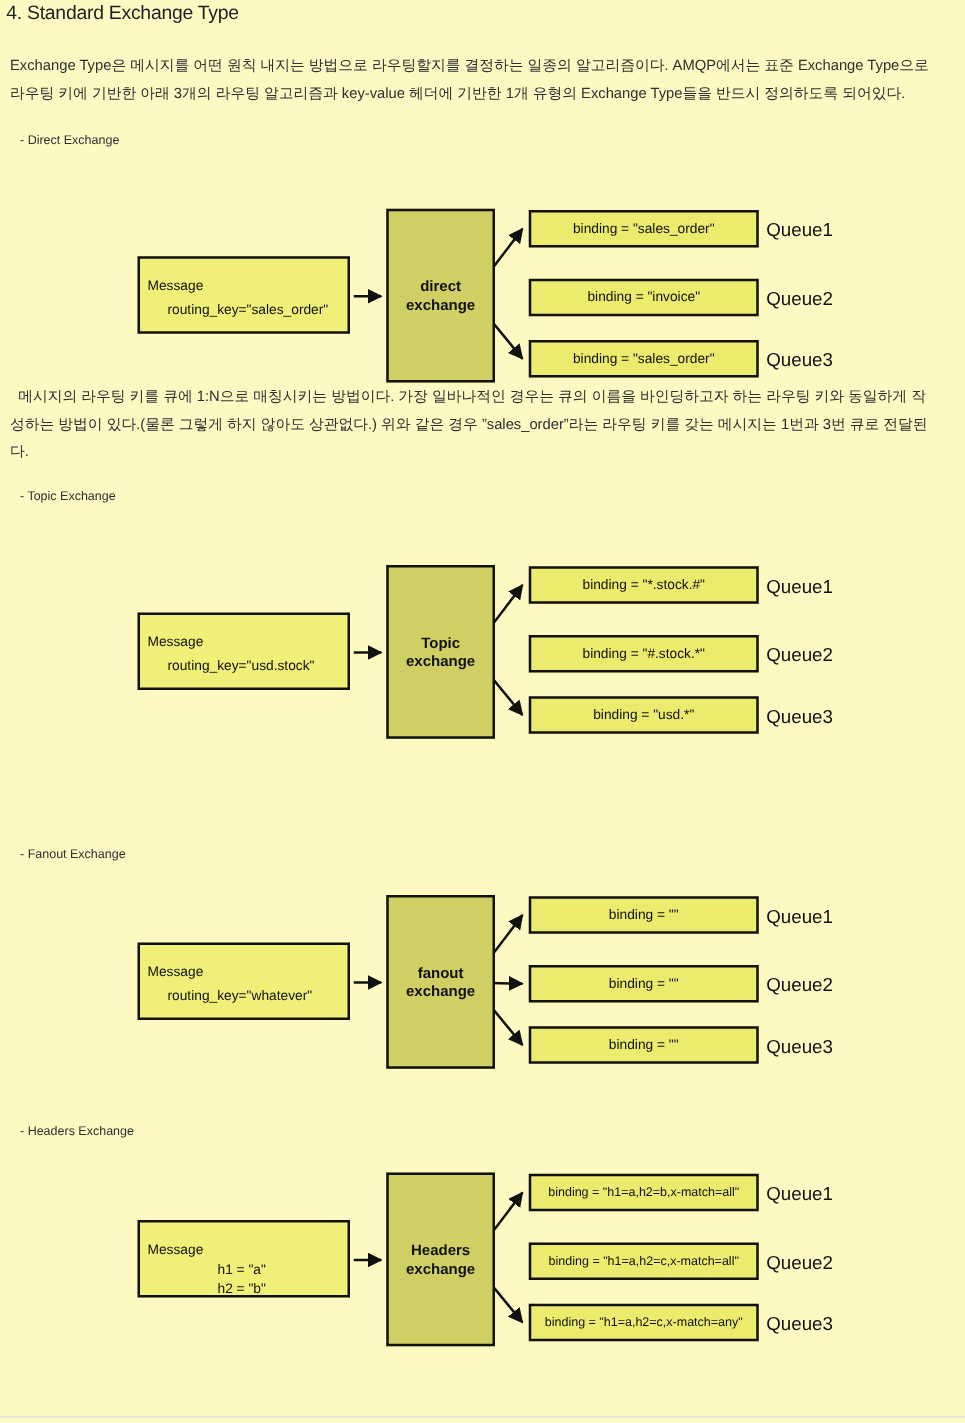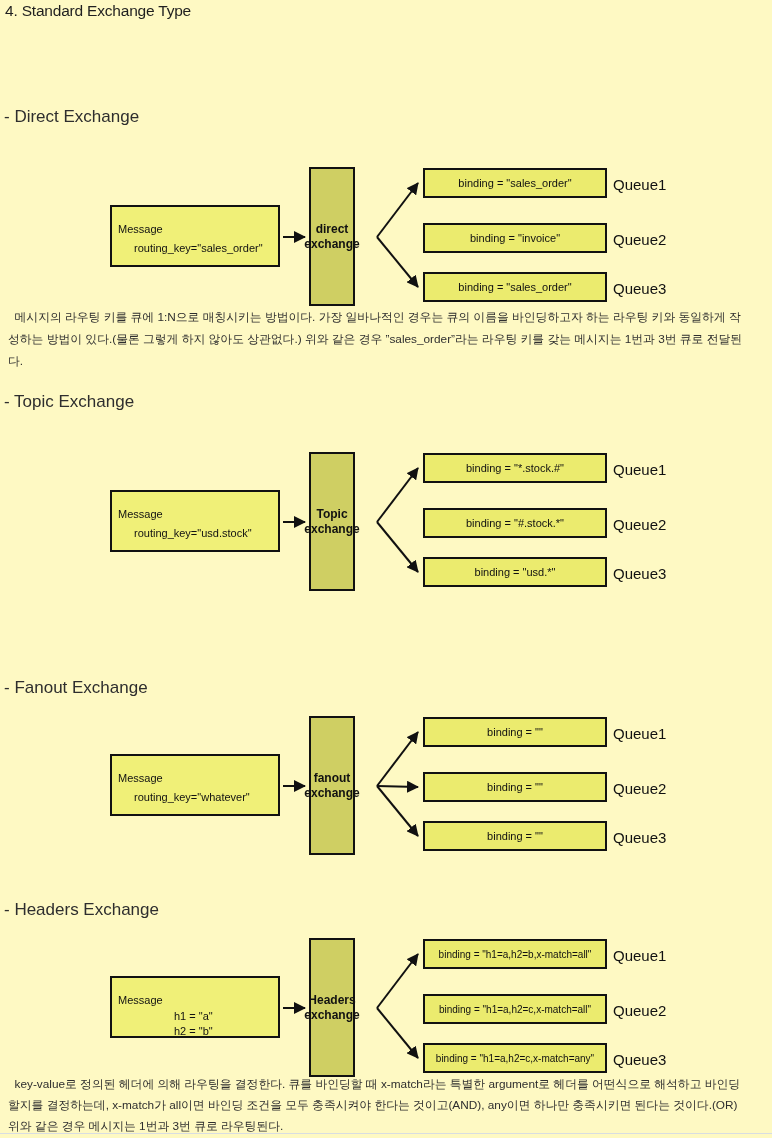--- a/index.html
+++ b/index.html
@@ -5,21 +5,21 @@
   html,body { margin:0; padding:0; background:#fff; }
   body { width:772px; height:1138px; overflow:hidden;
          font-family:"Liberation Sans","DejaVu Sans",sans-serif; color:#2e2e2e; }
   #page { position:relative; width:772px; height:1138px; background:#fef9c3;padding-left:24px; }
 
   .h1 { position:absolute; left:5px; top:2px; font-size:15.5px; font-weight:500;
         color:#1f1f1f; letter-spacing:-0.2px; }
 
   .para { position:absolute; left:8px; font-size:11.8px; line-height:22px;
           white-space:pre; color:#2e2e2e; }
-  .label { position:absolute; left:4px; font-size:17px; color:#2e2e2e; white-space:pre; }
+  .label { position:absolute; left:16px; font-size:10px; color:#2e2e2e; white-space:pre; }
 
   #intro  { top:41px; }
   #label0 { top:107px; }
   #label1 { top:392px; }
   #label2 { top:678px; }
   #label3 { top:900px; }
   #desc0  { top:306px; }
   #desc1  { top:593px; }
   #desc2  { top:858px; }
   #desc3  { top:1074px; line-height:21px; }
@@ -32,21 +32,21 @@
 
   .diagram svg.arrows { position:absolute; left:0; top:0; width:772px; height:139px; }
 
   .msg { position:absolute; left:110px; top:38px; width:170px; height:62px;
          background:#f0f078; border:2px solid #111; box-sizing:border-box;
          font-size:11px; color:#111; }
   .msg-title { margin:16px 0 0 6px; }
   .msg-body  { margin:6px 0 0 22px; white-space:pre-line; line-height:15px; }
   #diag3 .msg-body { margin-left:62px; margin-top:3px; }
 
-  .exch { position:absolute; left:309px; top:0; width:46px; height:139px;
+  .exch { position:absolute; left:309px; top:0; width:87px; height:139px;
           background:#cfcf63; border:2px solid #111; box-sizing:border-box;
           display:flex; align-items:center; justify-content:center; text-align:center;
           font-weight:bold; font-size:12px; color:#111; }
   .exch span { white-space:pre-line; line-height:1.25; }
 
   .bind { position:absolute; left:423px; width:184px; height:30px;
           background:#ebeb6e; border:2px solid #111; box-sizing:border-box;
           display:flex; align-items:center; justify-content:center;
           font-size:11px; color:#111; }
   .b0 { top:1px; } .b1 { top:56px; } .b2 { top:105px; }
@@ -57,20 +57,22 @@
 
   .bottom-rule { position:absolute; left:0; top:1133px; width:772px; height:0;
                  border-top:1px solid #d8dde2; }
 </style>
 </head>
 <body>
 
 <div id="page">
 
   <div class="h1">4. Standard Exchange Type</div>
+  <div class="para" id="intro">Exchange Type은 메시지를 어떤 원칙 내지는 방법으로 라우팅할지를 결정하는 일종의 알고리즘이다. AMQP에서는 표준 Exchange Type으로
+라우팅 키에 기반한 아래 3개의 라우팅 알고리즘과 key-value 헤더에 기반한 1개 유형의 Exchange Type들을 반드시 정의하도록 되어있다.</div>
 
   <div class="label" id="label0">- Direct Exchange</div>
   <div class="diagram" id="diag0">
     <svg class="arrows">
         <defs>
           <marker id="ah0" markerWidth="6" markerHeight="6" refX="5.5" refY="3" orient="auto">
             <path d="M0,0L6,3L0,6Z" fill="#111"></path>
           </marker>
         </defs>
         <line x1="283" y1="70" x2="305" y2="70" stroke="#111" stroke-width="2" marker-end="url(#ah0)"></line>
@@ -198,18 +200,15 @@
     <div class="bind b1">
         <span>binding = "h1=a,h2=c,x-match=all"</span>
       </div>
     <div class="bind b2">
         <span>binding = "h1=a,h2=c,x-match=any"</span>
       </div>
     <div class="queue q0">Queue1</div>
     <div class="queue q1">Queue2</div>
     <div class="queue q2">Queue3</div>
   </div>
-  <div class="para" id="desc3">  key-value로 정의된 헤더에 의해 라우팅을 결정한다. 큐를 바인딩할 때 x-match라는 특별한 argument로 헤더를 어떤식으로 해석하고 바인딩
-할지를 결정하는데, x-match가 all이면 바인딩 조건을 모두 충족시켜야 한다는 것이고(AND), any이면 하나만 충족시키면 된다는 것이다.(OR)
-위와 같은 경우 메시지는 1번과 3번 큐로 라우팅된다.</div>
 
   <div class="bottom-rule"></div>
 </div>
 
 </body></html>

